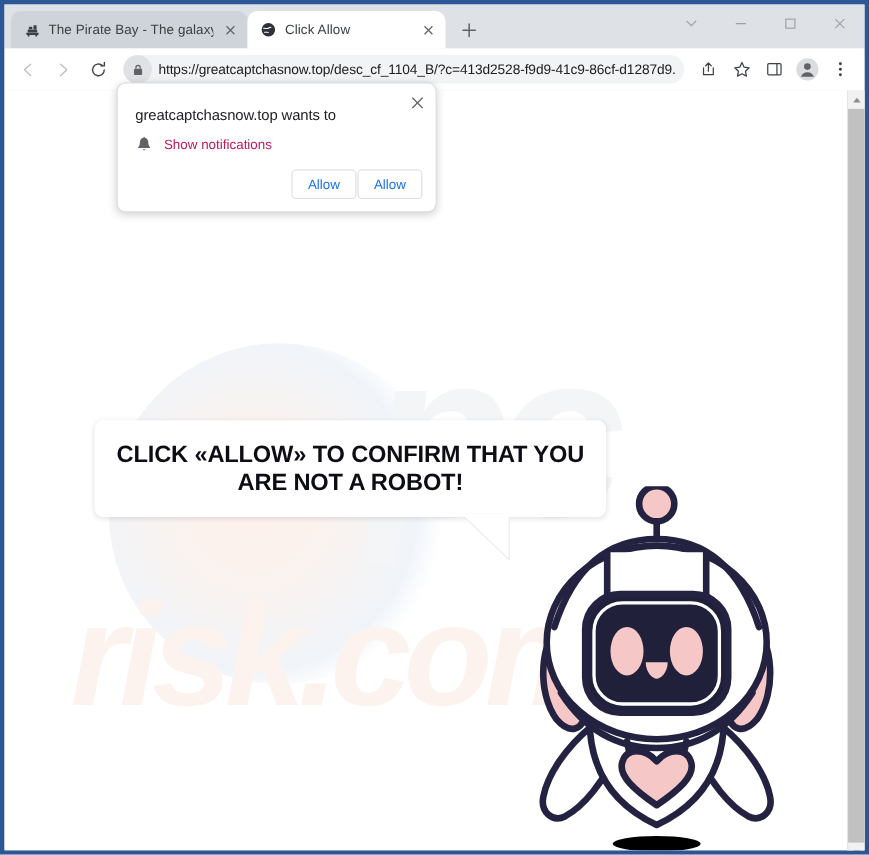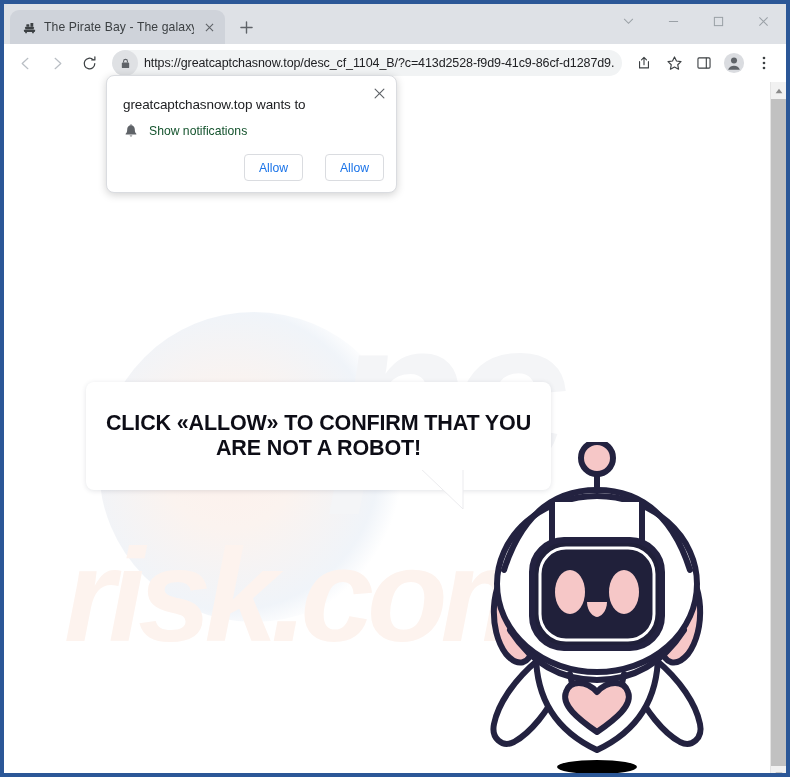--- a/index.html
+++ b/index.html
@@ -180,21 +180,21 @@
     letter-spacing: -7px;
     line-height: 1;
     user-select: none;
     white-space: nowrap;
   }
 
   
   #speech-bubble {
     position: absolute;
     left: 82px; top: 300px;
-    width: 465px; height: 108px;
+    width: 465px; height: 88px;
     background: #ffffff;
     border-radius: 8px;
     box-shadow: 0 1px 5px rgba(40,45,70,.13);
     display: flex;
     align-items: center;
     justify-content: center;
   }
   #bubble-text {
     font-size: 21.5px;
     font-weight: 700;
@@ -266,26 +266,26 @@
     letter-spacing: -0.1px;
   }
   #popup-perm-row {
     position: absolute;
     left: 16px; top: 47px;
     display: flex;
     align-items: center;
     gap: 10px;
   }
   #bell-icon { width: 16px; height: 16px; display: flex; align-items: center; justify-content: center; }
-  #popup-perm-label { font-size: 12.2px; color: #14532d; }
+  #popup-perm-label { font-size: 12.2px; color: #be185d; }
   #popup-actions {
     position: absolute;
     right: 12px; bottom: 11px;
     display: flex;
-    gap: 22px;
+    gap: 1px;
   }
   .popup-btn {
     min-width: 59px;
     height: 27px;
     padding: 0 13px;
     border: 1px solid #dadce0;
     border-radius: 4px;
     background: #ffffff;
     color: #1a73e8;
     font-size: 12.2px;
@@ -314,20 +314,34 @@
         </svg>
       </span>
       <span class="tab-title">The Pirate Bay - The galaxy's mos</span>
       <span class="tab-close">
         <svg width="9" height="9" viewBox="0 0 10 10">
           <path d="M1 1l8 8M9 1l-8 8" stroke="#5f6368" stroke-width="1.2" fill="none"></path>
         </svg>
       </span>
     </div>
 
+    <div class="tab active">
+      <span class="tab-favicon">
+        <svg width="14" height="14" viewBox="0 0 16 16">
+          <circle cx="8" cy="8" r="7" fill="#2f2f3d"></circle>
+          <path d="M3 6.5c1.6-.4 2.6.6 4 .3 1.3-.3 2.2-1.6 3.6-1.2M4 10.6c1.3.5 2.6-.5 3.9.2" stroke="#ffffff" stroke-width="1.1" fill="none" stroke-linecap="round"></path>
+        </svg>
+      </span>
+      <span class="tab-title">Click Allow</span>
+      <span class="tab-close">
+        <svg width="9" height="9" viewBox="0 0 10 10">
+          <path d="M1 1l8 8M9 1l-8 8" stroke="#5f6368" stroke-width="1.2" fill="none"></path>
+        </svg>
+      </span>
+    </div>
 
     <div id="new-tab-button">
       <svg width="13" height="13" viewBox="0 0 14 14">
         <path d="M7 1v12M1 7h12" stroke="#5f6368" stroke-width="1.5" fill="none" stroke-linecap="round"></path>
       </svg>
     </div>
 
     <div id="window-controls">
       <div class="wc-btn">
         <svg width="11" height="11" viewBox="0 0 12 12">

